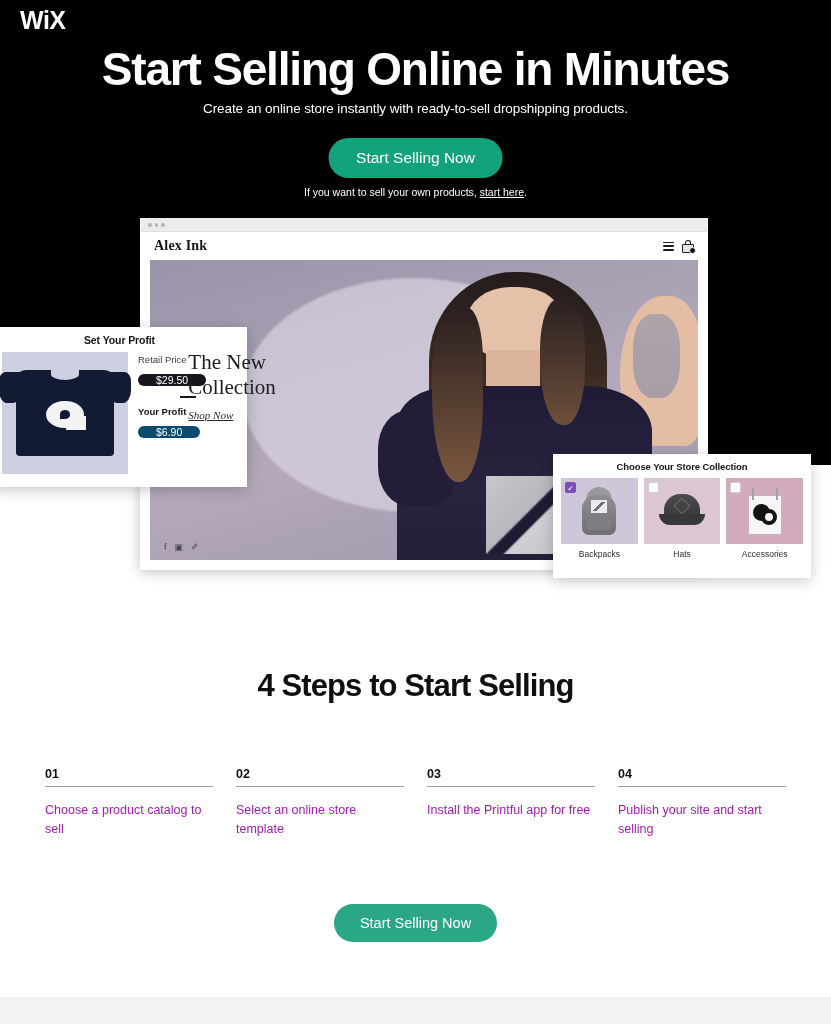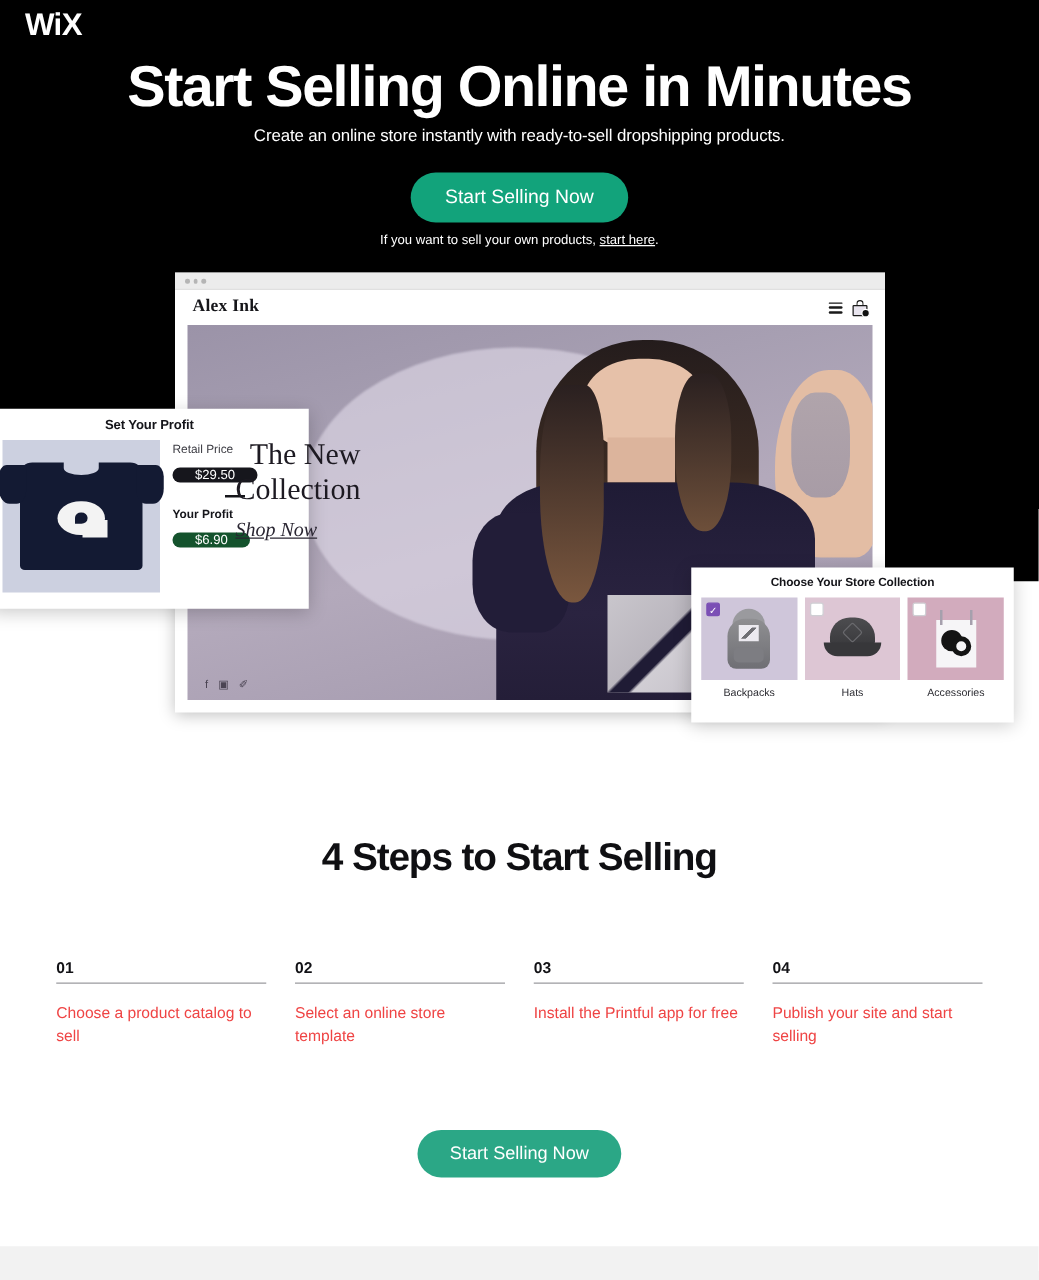--- a/index.html
+++ b/index.html
@@ -143,23 +143,23 @@
     background:linear-gradient(135deg,#c9c6cc 0%, #b9b5bd 48%, #d3d0d6 50%, #c2bec6 100%);
   }
   .model .graphic:after{
     content:""; position:absolute; inset:0;
     background:linear-gradient(135deg, transparent 44%, #1f1b35 46%, #1f1b35 54%, transparent 56%);
   }
   .site-hero-copy {
     position:absolute; top:30%; left:7%; z-index:3;
     font-family:"Liberation Serif", serif; color:#1d1a22;
   }
-  .site-hero-copy .l1, .site-hero-copy .l2 { font-size:24px; line-height:1.18;text-align:right; }
+  .site-hero-copy .l1, .site-hero-copy .l2 { font-size:21px; line-height:1.18; }
   .site-hero-copy .shopnow {
-    display:inline-block; margin-top:9px; font-size:16px;
+    display:inline-block; margin-top:9px; font-size:11px;
     font-style:italic; text-decoration:underline; color:#2a2632;
   }
   .social {
     position:absolute; bottom:8px; left:14px; display:flex; gap:8px; z-index:3;
     color:#3a3442;
   }
   .social span { font-size:9px; line-height:1; opacity:0.85; }
 
   
   .profit-card {
@@ -205,21 +205,21 @@
     background:#131a33; border-radius:50% 50% 50% 0;
   }
   .profit-right { flex:1; padding-top:2px; }
   .plabel { font-size:9.5px; color:#3b3b42; margin-bottom:5px; }
   .plabel.bold { font-weight:700; color:#15151a; }
   .pill {
     display:inline-block; border-radius:11px; color:#ffffff;
     font-size:10.5px; padding:0 18px; min-width:62px;
   }
   .pill.dark { background:#16161c; }
-  .pill.blue { background:#14532d; }
+  .pill.blue { background:#0c4a6e; }
   .divider-dash {
     width:16px; height:2px; background:#15151a;
     margin:8px auto 8px auto;
   }
 
   
   .collection-card {
     position:absolute; top:454px; left:553px; width:258px; height:124px;
     background:#ffffff; box-shadow:0 3px 14px rgba(0,0,0,0.2);
     padding:7px 8px 8px 8px;
@@ -288,21 +288,21 @@
   }
   .steps-row {
     display:flex; margin-top:63px; padding:0 45px; gap:23px;
   }
   .step { flex:1; }
   .step-num {
     font-size:12.5px; font-weight:700; color:#121216;
     padding-bottom:5px; border-bottom:1px solid #9b9b9f;
   }
   .step-text {
-    margin-top:14px; font-size:12.5px; color:#ef4444; line-height:1.52;
+    margin-top:14px; font-size:12.5px; color:#a21caf; line-height:1.52;
   }
   .cta-bottom-wrap { text-align:center; margin-top:65px; }
   .cta-secondary {
     background:#2BA786; color:#ffffff; border:none; border-radius:21px;
     padding:0 26px; height:38px; line-height:38px; font-size:14.5px;
     font-family:"Liberation Sans", sans-serif; cursor:pointer;
   }
   .footer-band {
     position:absolute; top:997px; left:0; width:831px; height:27px;
     background:#f2f2f2;

